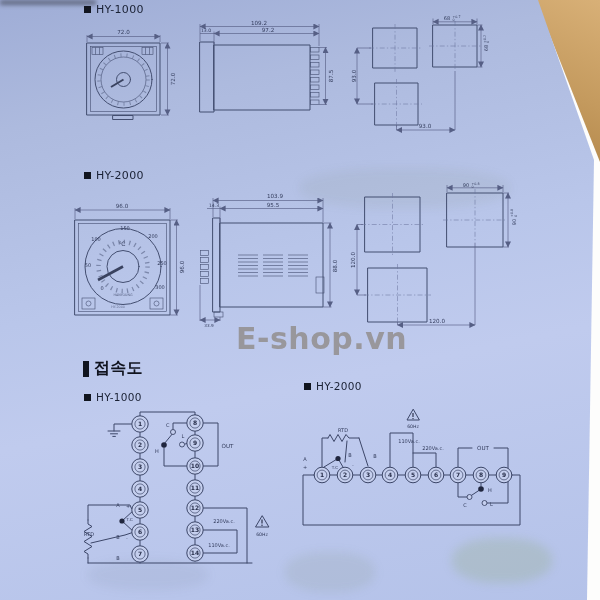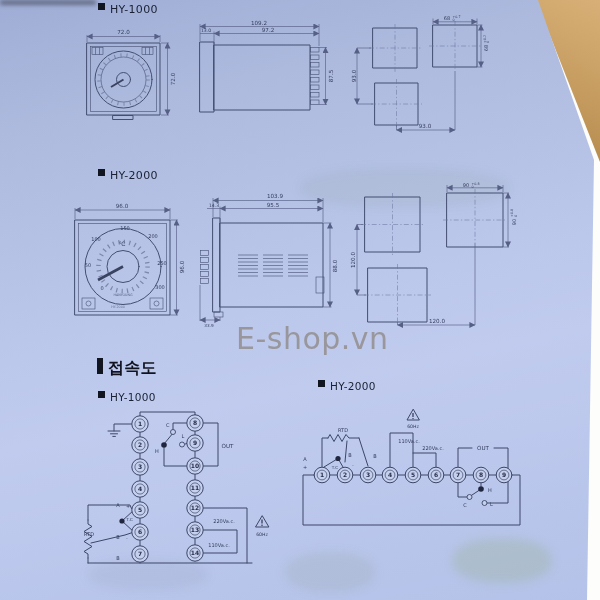--- a/index.html
+++ b/index.html
@@ -4,25 +4,25 @@
 <style>
   html,body{margin:0;padding:0;background:#fff;font-family:"DejaVu Sans",sans-serif;}
   #photo{position:relative;width:600px;height:600px;background:#fdfdfc;overflow:hidden;}
   #wood{position:absolute;left:528px;top:0;width:72px;height:162px;
         background:linear-gradient(205deg,#d8b077 0%,#c49a5e 55%,#b08447 100%);
         clip-path:polygon(11% 0,100% 0,100% 100%);}
   #paper{position:absolute;inset:0;
         background:linear-gradient(168deg,#9fadd6 0%,#adbade 18%,#b9c6ea 45%,#c0cbee 62%,#b4c2e9 100%);
         clip-path:polygon(0 0,538px 0,594px 160px,587px 600px,0 600px);}
   .sm{position:absolute;filter:blur(5px);border-radius:45%;}
-  .hdr{position:absolute;display:flex;gap:5px;color:#1a2134;font-size:11px;letter-spacing:.3px;margin-left:14px;}
+  .hdr{position:absolute;display:flex;align-items:center;gap:5px;color:#1a2134;font-size:11px;letter-spacing:.3px;}
   .hdr.big{font-size:16px;font-weight:bold;color:#10131e;}
   .bsq{width:7px;height:7px;background:#11151f;display:inline-block;flex:0 0 auto;}
   .bbar{width:6px;height:16px;background:#11151f;display:inline-block;flex:0 0 auto;}
-  #watermark{position:absolute;left:236px;top:321px;font-size:30px;font-weight:normal;
+  #watermark{position:absolute;left:236px;top:321px;font-size:30px;font-weight:bold;
         color:rgba(122,110,90,.55);letter-spacing:.5px;white-space:nowrap;}
   svg{position:absolute;overflow:visible;}
   svg text{font-family:"DejaVu Sans",sans-serif;fill:#333c5c;}
   .ln{stroke:#434e70;stroke-width:1;fill:none;stroke-linecap:round;stroke-linejoin:round;}
   .lt{stroke:#434e70;stroke-width:.6;fill:none;}
   .dm{stroke:#565f85;stroke-width:.65;fill:none;}
   .cl{stroke:#6d76a0;stroke-width:.55;stroke-dasharray:5 2.2 1.3 2.2;fill:none;}
   .wr{stroke:#3c4668;stroke-width:1;fill:none;stroke-linecap:round;stroke-linejoin:round;}
   .s3{font-size:3.3px;} .s4{font-size:4.2px;} .s45{font-size:4.6px;}
   .s5{font-size:5px;} .s55{font-size:5.6px;} .s6{font-size:6px;}

